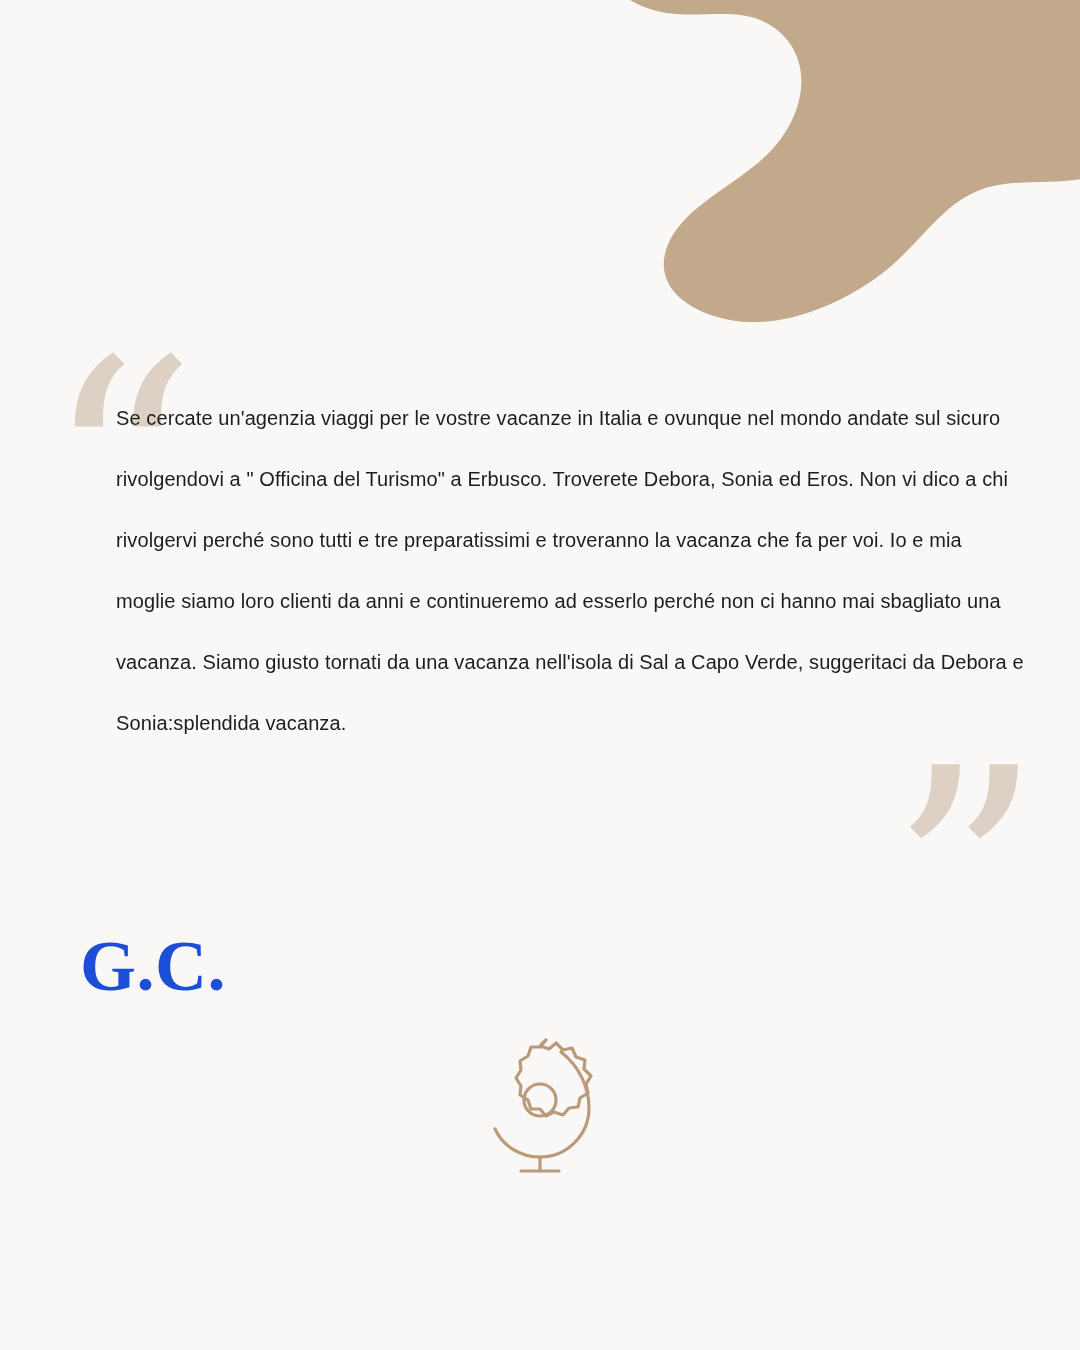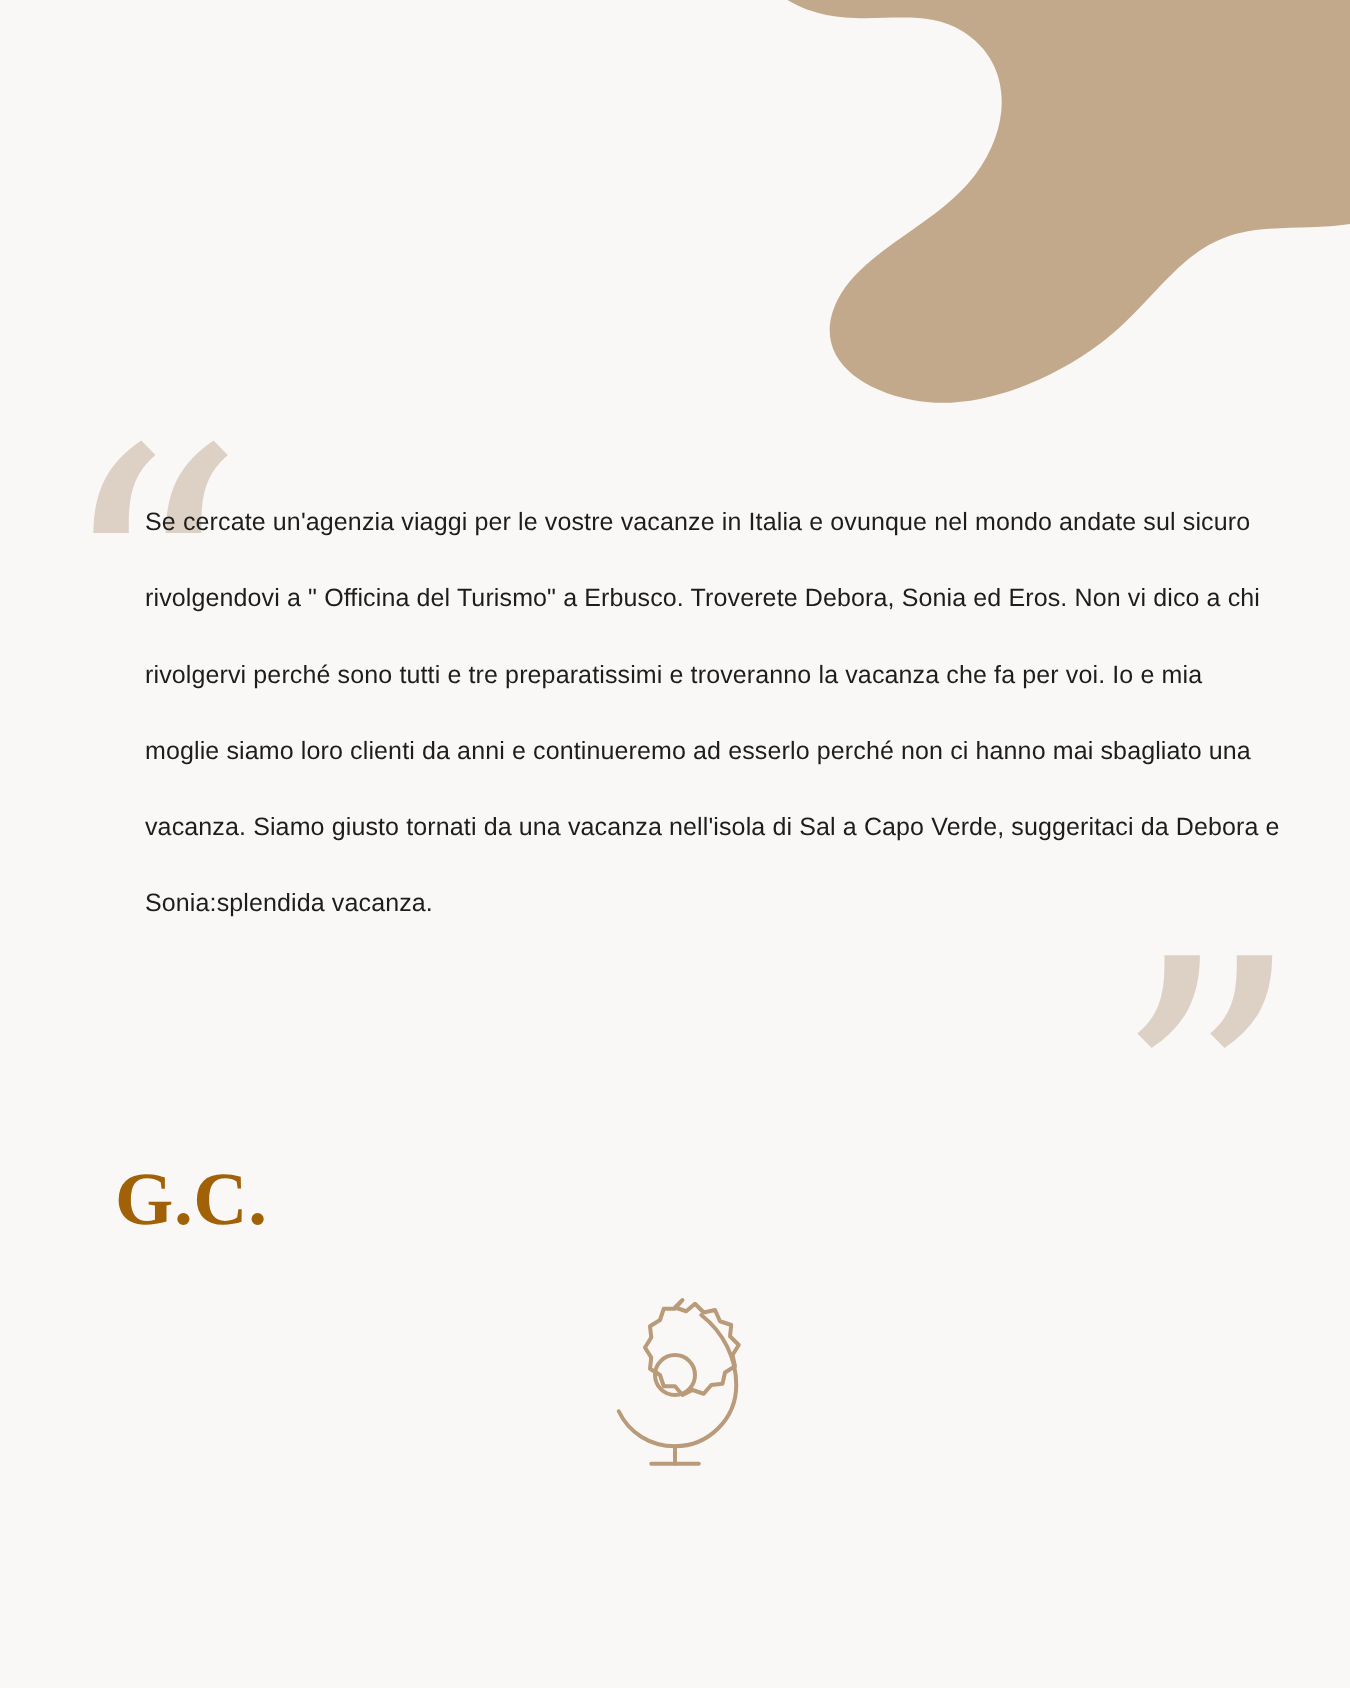--- a/index.html
+++ b/index.html
@@ -67,26 +67,26 @@
     line-height: 61px;
     color: #1d1d1d;
     letter-spacing: 0.1px;
     white-space: pre-wrap;
     z-index: 3;
     margin-left: 36px;
   }
 
   .author {
     position: absolute;
-    left: 92px;
+    left: 80px;
     top: 925px;
     font-family: "Liberation Serif", serif;
-    font-size: 60px;
+    font-size: 72px;
     font-weight: 700;
-    color: #a16207;
+    color: #1d4ed8;
     letter-spacing: 0.5px;
     z-index: 3;
   }
 
   .logo {
     position: absolute;
     left: 50%;
     transform: translateX(-50%);
     top: 1030px;
     width: 130px;

